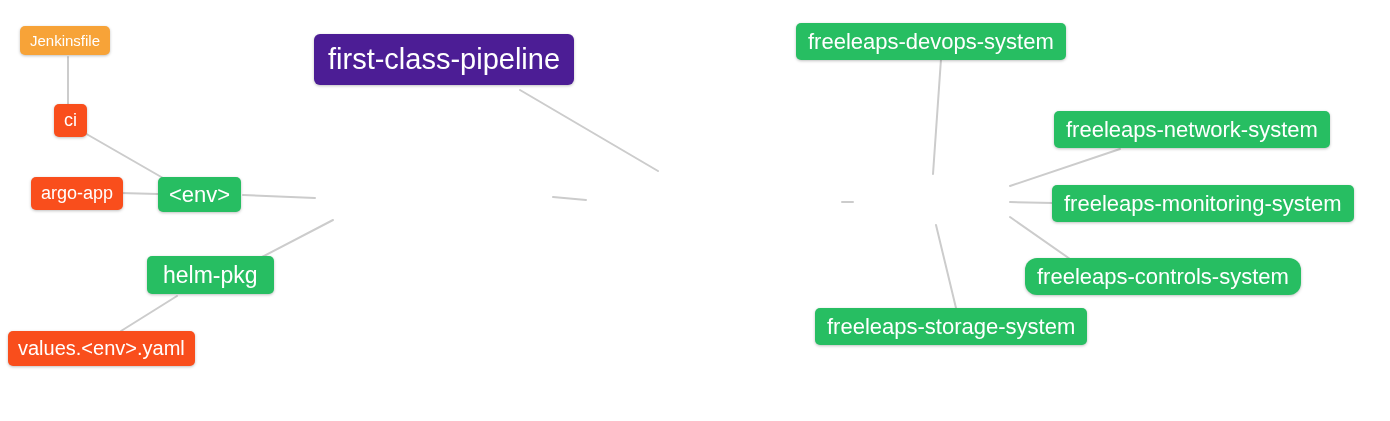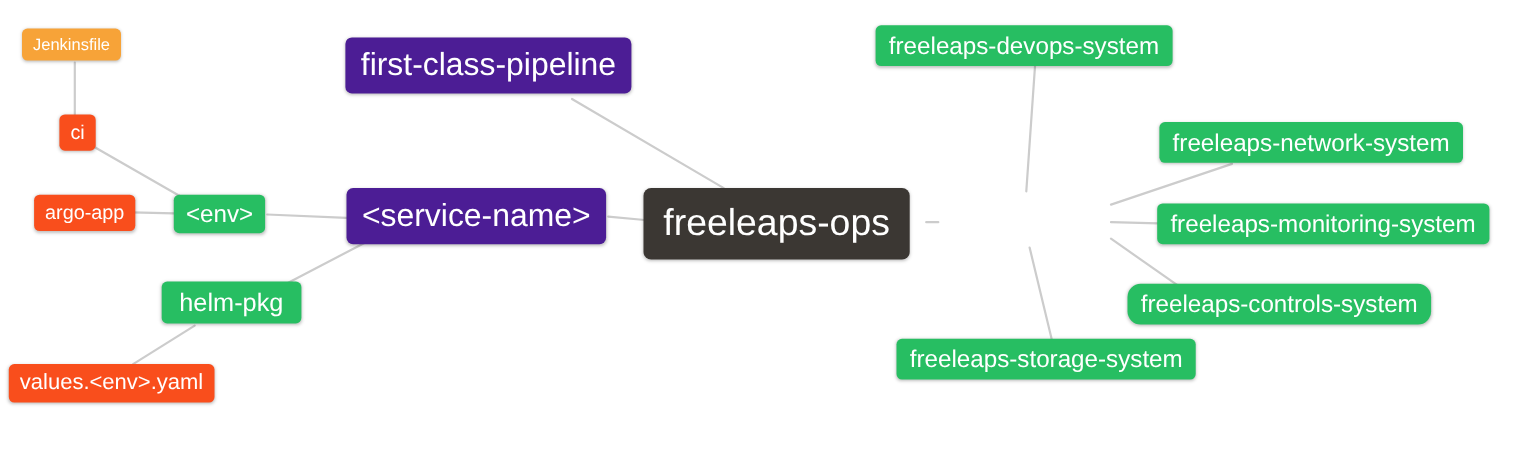--- a/index.html
+++ b/index.html
@@ -99,23 +99,21 @@
   <div class="node c-danger s-sm p-argo">argo-app</div>
 
   <div class="node c-success s-md p-env">&lt;env&gt;</div>
 
   <div class="node c-success s-md p-helm">helm-pkg</div>
 
   <div class="node c-danger s-sm p-values">values.&lt;env&gt;.yaml</div>
 
   <div class="node c-primary s-lg p-pipeline">first-class-pipeline</div>
 
-  <div class="node c-primary s-lg p-service">&lt;service-name&gt;</div>
 
-  <div class="node c-root s-xl p-ops">freeleaps-ops</div>
 
 
   <div class="node c-success s-sys p-devops">freeleaps-devops-system</div>
 
   <div class="node c-success s-sys p-network">freeleaps-network-system</div>
 
   <div class="node c-success s-sys p-monitoring">freeleaps-monitoring-system</div>
 
   <div class="node c-success s-sys p-controls">freeleaps-controls-system</div>
 

